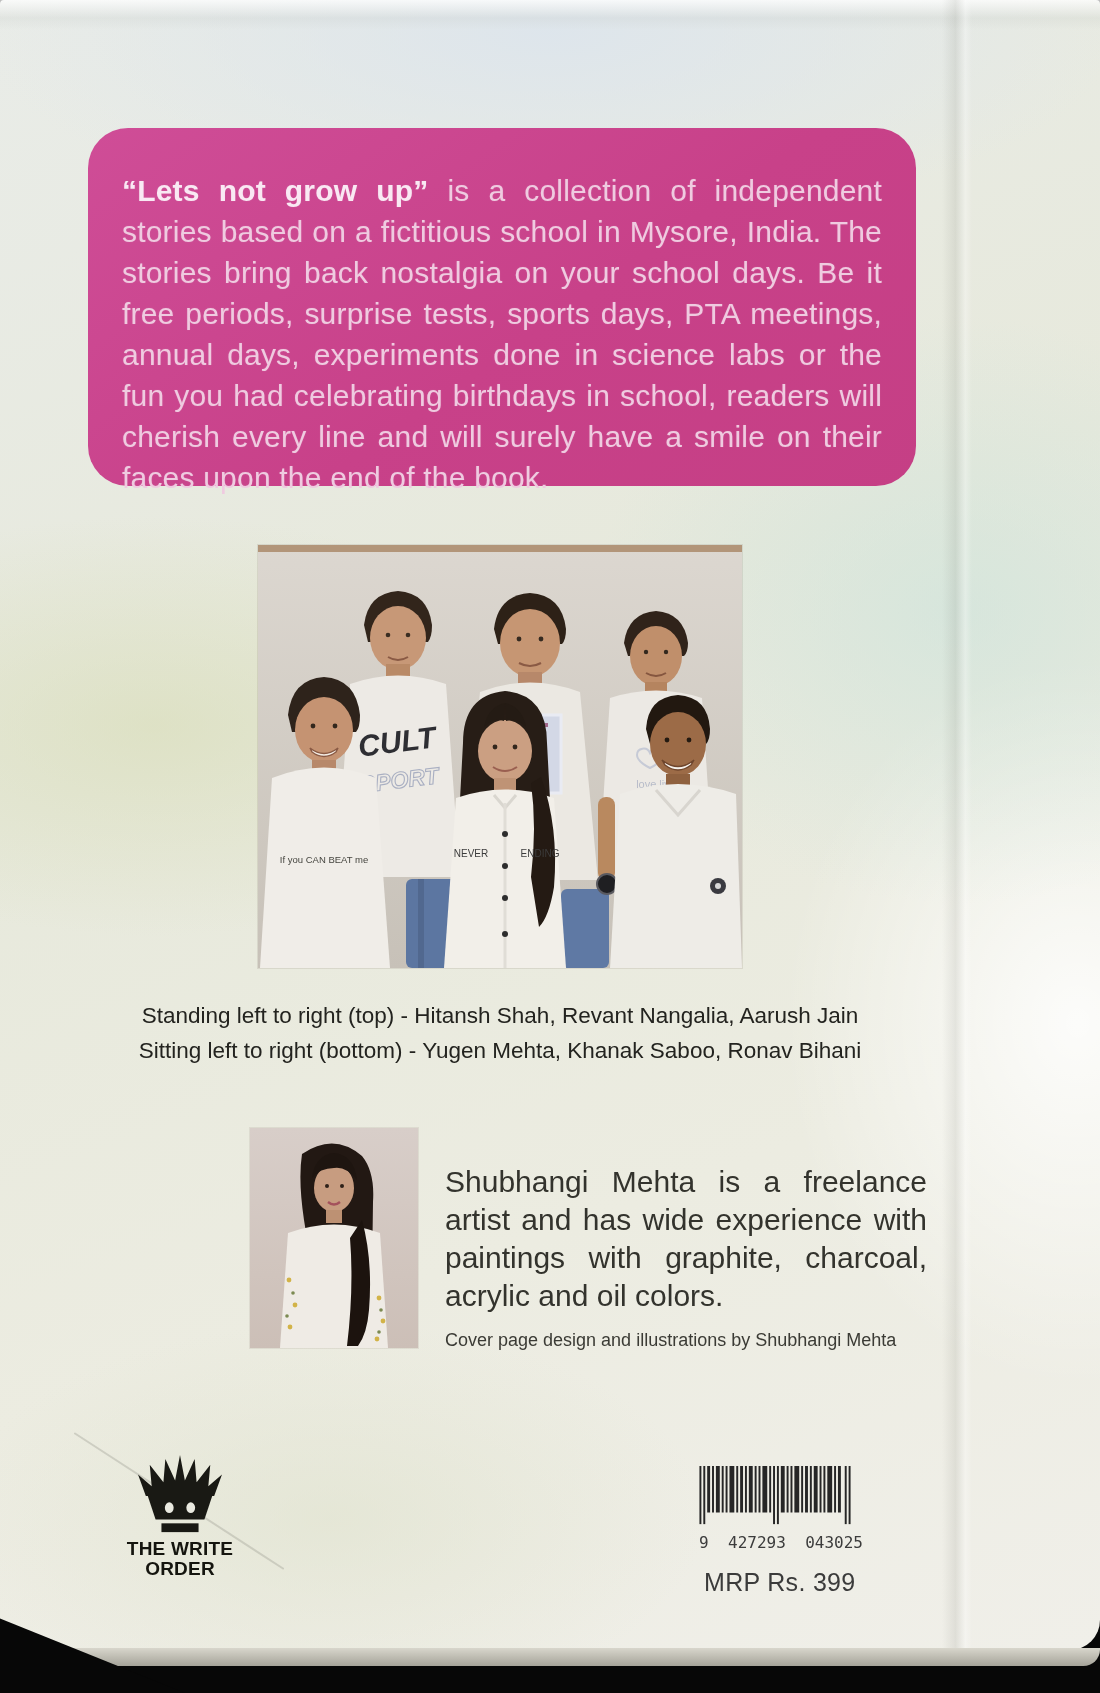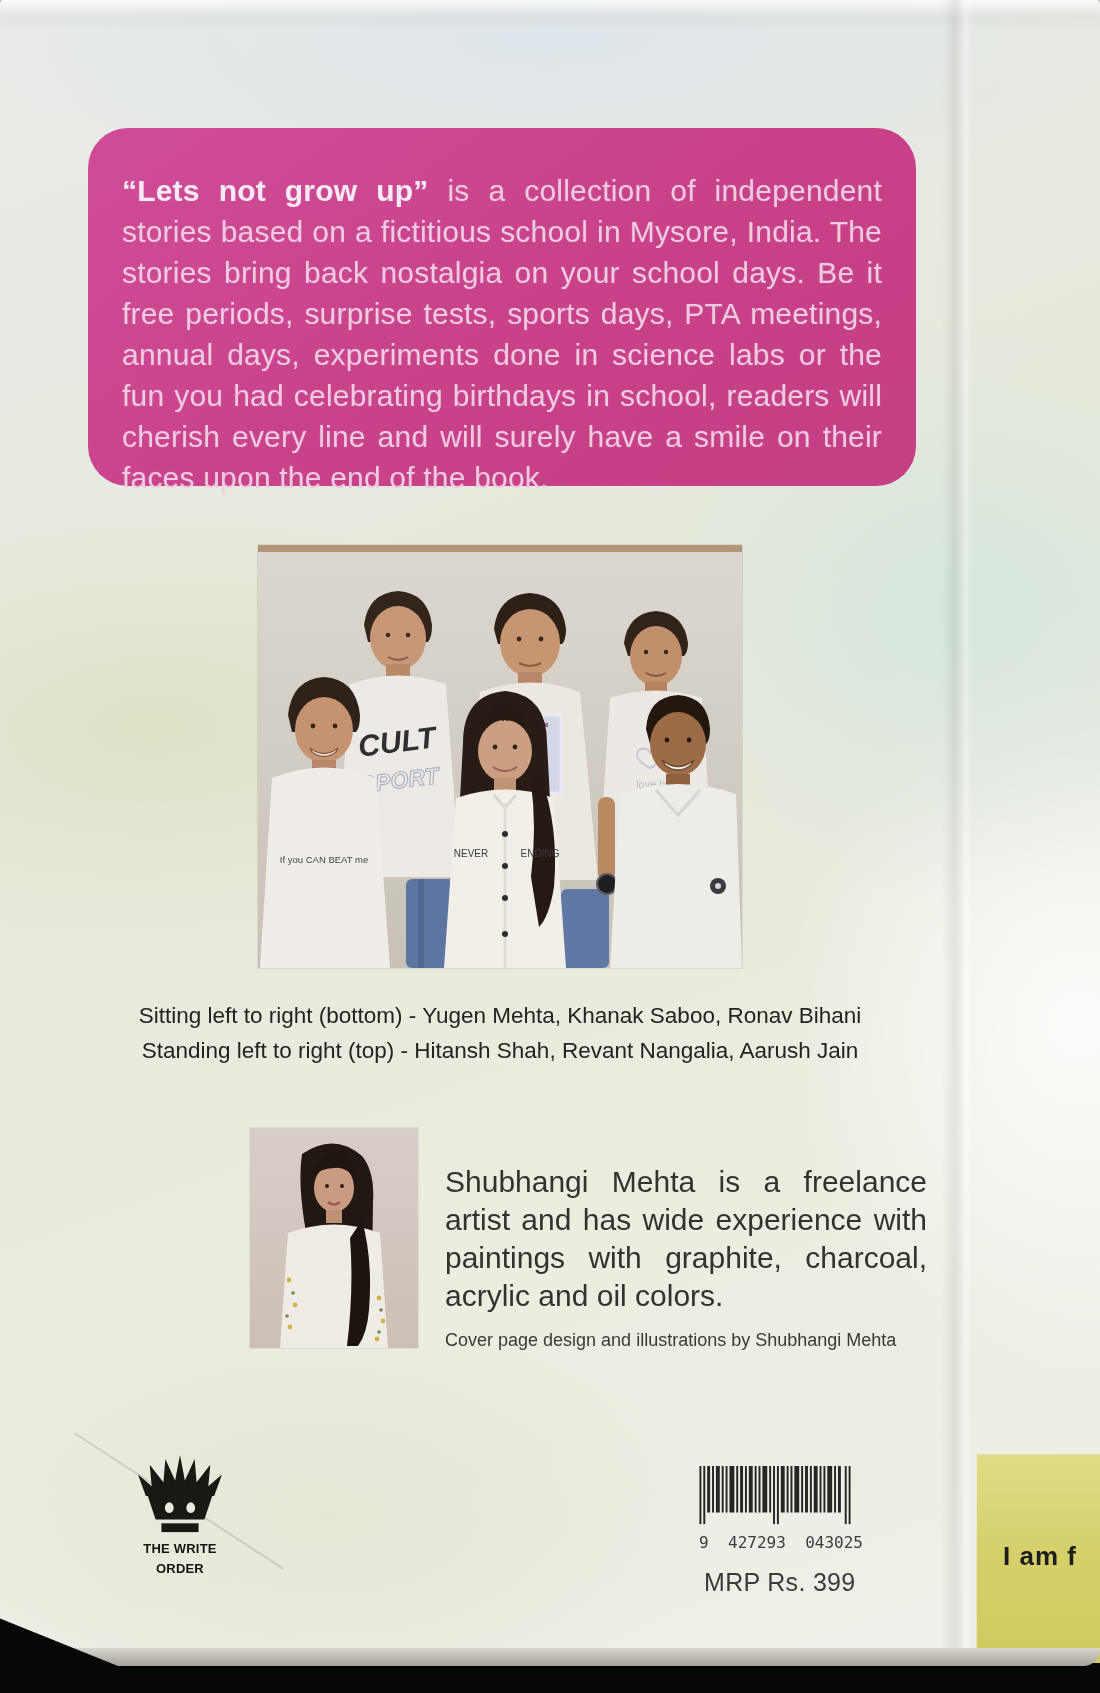--- a/index.html
+++ b/index.html
@@ -52,21 +52,21 @@
   .author-photo{position:absolute;left:250px;top:1128px;width:168px;height:220px;
     box-shadow:0 0 0 1px rgba(120,110,95,0.12);}
   .bio{position:absolute;left:445px;top:1163px;width:482px;
     color:#33332d;font-size:30px;line-height:38px;text-align:justify;}
   .credit{position:absolute;left:445px;top:1330px;width:500px;
     color:#3b3b35;font-size:18px;}
 
   
   .logo{position:absolute;left:108px;top:1455px;width:144px;text-align:center;}
   .logo svg{display:block;margin:0 auto;}
-  .logo-text{color:#15150f;font-weight:bold;font-size:13px;line-height:20px;letter-spacing:0.2px;margin-top:2px;}
+  .logo-text{color:#15150f;font-weight:bold;font-size:19px;line-height:20px;letter-spacing:0.2px;margin-top:2px;}
 
   
   .barcode-block{position:absolute;left:695px;top:1466px;width:172px;}
   .barcode-digits{display:flex;justify-content:space-between;padding:0 4px;margin-top:1px;
     font-family:"DejaVu Sans Mono", monospace;font-size:16px;color:#3c3c3c;}
   .mrp{position:absolute;left:704px;top:1568px;width:186px;text-align:left;
     color:#3b3b3b;font-size:25px;letter-spacing:0.3px;}
 
   
   .sticker{position:absolute;left:976px;top:1454px;width:124px;height:208px;
@@ -188,22 +188,22 @@
         <rect x="408" y="229" width="24" height="14" fill="#8f613f"></rect>
         <path d="M362,249 Q420,229 478,249 L484,423 L352,423 Z" fill="#eeece7"></path>
         <path d="M398,245 L420,270 L442,245" fill="none" stroke="#d8d5cf" stroke-width="3"></path>
         <circle cx="460" cy="341" r="8" fill="#3a3a40"></circle>
           <circle cx="460" cy="341" r="3" fill="#d8d8d8"></circle>
       </g>
     </svg>
   </div>
 
   <div class="caption">
+    <div>Standing left to right (top) - Hitansh Shah, Revant Nangalia, Aarush Jain</div>
     <div>Sitting left to right (bottom) - Yugen Mehta, Khanak Saboo, Ronav Bihani</div>
-    <div>Standing left to right (top) - Hitansh Shah, Revant Nangalia, Aarush Jain</div>
   </div>
 
   <div class="author-photo">
     <svg width="168" height="220" viewBox="0 0 168 220">
       <defs>
         <linearGradient id="abg" x1="0" y1="0" x2="0" y2="1">
           <stop offset="0" stop-color="#d8cec9"></stop>
             <stop offset="1" stop-color="#ccbfb7"></stop>
         </linearGradient>
       </defs>
@@ -289,19 +289,16 @@
     </svg>
     <div class="barcode-digits">
       <span>9</span>
       <span>427293</span>
       <span>043025</span>
     </div>
   </div>
 
   <div class="mrp">MRP Rs. 399</div>
 
-  <div class="sticker">
-    <div class="sticker-text">I am f</div>
-  </div>
 </div>
 
 <div class="pages-edge"></div>
 <div class="corner-cut"></div>
 
 </body></html>

